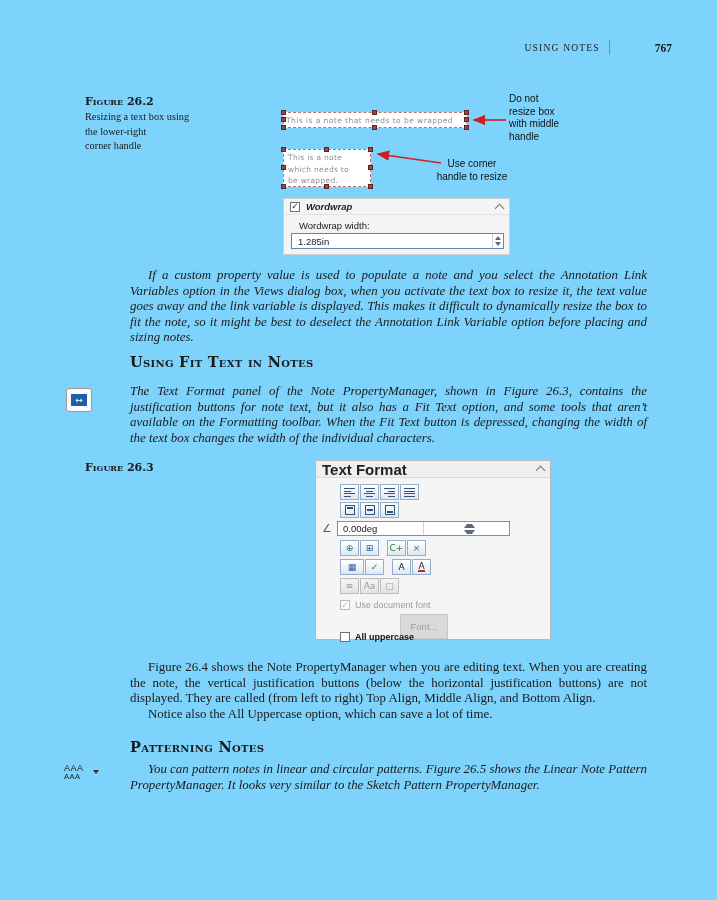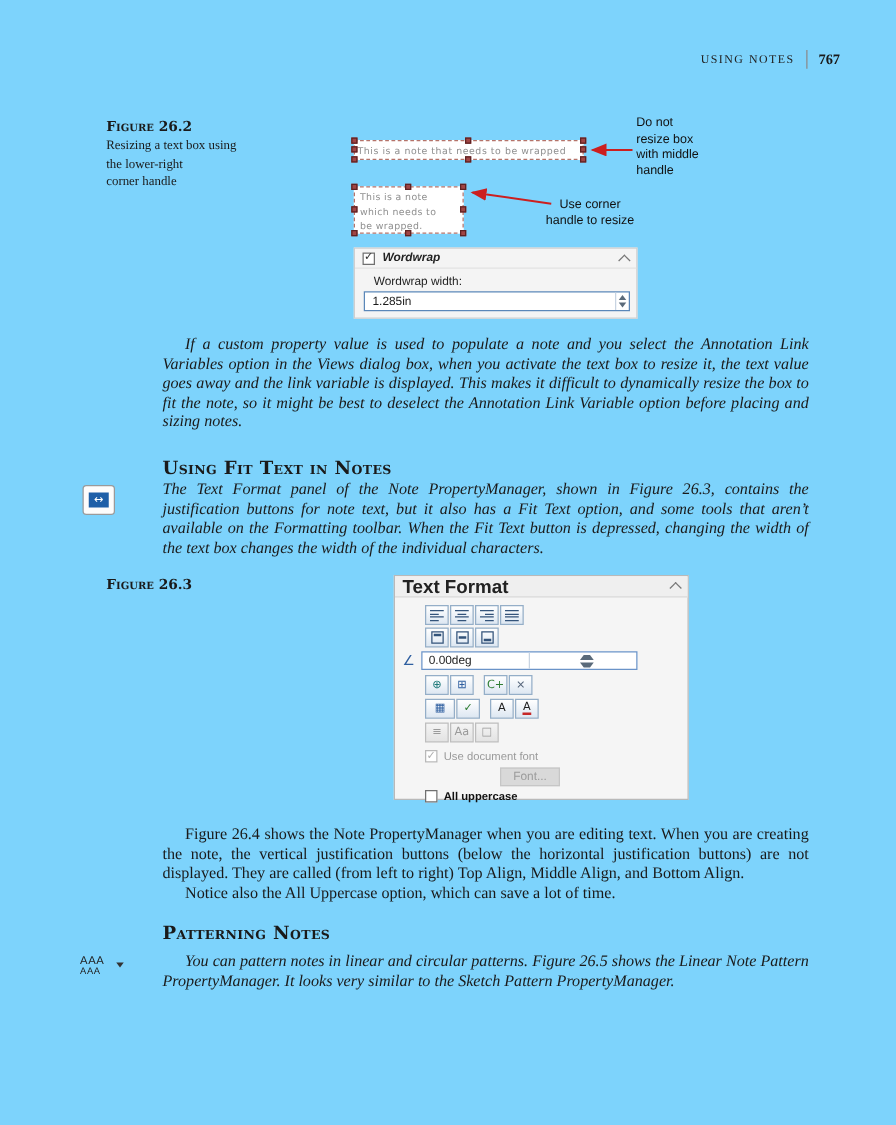--- a/index.html
+++ b/index.html
@@ -3,38 +3,38 @@
 <meta charset="utf-8">
 <style>
   html,body{margin:0;padding:0;background:#e8e8e8;}
   .page{position:relative;width:717px;height:900px;background:#7dd3fc;overflow:hidden;
         font-family:"Liberation Serif",serif;color:#1a1a1a;}
 
   
   .running-head{position:absolute;top:40px;left:0;right:45px;display:flex;justify-content:flex-end;align-items:center;}
   .rh-section{font-size:9.5px;letter-spacing:1.2px;color:#222;}
   .rh-divider{width:1px;height:15px;background:#8a8a8a;margin:0 9px;}
-  .rh-page{font-size:11.5px;font-weight:bold;}
+  .rh-page{font-size:11.5px;font-weight:bold;margin-left:36px;}
 
   
   .fig-cap{position:absolute;width:135px;}
   #figcap2{left:85px;top:95px;}
   #figcap3{left:85px;top:461px;}
   .fig-label{font-family:"DejaVu Serif",serif;font-weight:bold;font-size:11px;font-variant:small-caps;margin-bottom:2px;}
   .fig-text{font-size:10.3px;line-height:14.5px;white-space:pre-line;}
 
   
   .body-text{position:absolute;left:130px;width:517px;font-size:12.9px;line-height:15.5px;text-align:justify;margin:0;font-style:italic;}
   .indent{text-indent:18px;}
   #p1{top:268px;} #p2{top:384px;} #p5{top:762px;}
   #p34{position:absolute;left:130px;top:660px;width:517px;}
   #p34 p{font-size:12.9px;line-height:15.5px;text-align:justify;margin:0;}
   .section-heading{position:absolute;left:130px;margin:0;font-family:"DejaVu Serif",serif;font-weight:bold;
                    font-size:14.5px;font-variant:small-caps;letter-spacing:0.3px;}
-  #h1{top:366px;} #h2{top:738px;}
+  #h1{top:353px;} #h2{top:738px;}
 
   
   .margin-icon.fit{position:absolute;left:66px;top:388px;width:24px;height:22px;border:1px solid #9a9a9a;border-radius:3px;
                    background:#fcfcfc;display:flex;align-items:center;justify-content:center;}
   .fit-inner{width:16px;height:12px;background:var(--accent-blue,#1e5fa8);color:#fff;font-size:9px;line-height:1;
              display:flex;align-items:center;justify-content:center;font-family:"DejaVu Sans",sans-serif;}
   .margin-icon.aaa{position:absolute;left:64px;top:764px;display:flex;align-items:center;gap:9px;font-family:"Liberation Sans",sans-serif;}
   .aaa-col{display:flex;flex-direction:column;line-height:1;}
   .aaa-top{font-size:9px;letter-spacing:0.5px;color:#222;}
   .aaa-bottom{font-size:7.5px;letter-spacing:0.5px;color:#222;}
@@ -109,21 +109,21 @@
   .angle-icon::before{content:"∠";}
   .angle-field{width:173px;height:15px;background:#fff;border:1px solid #6a93c8;box-sizing:border-box;
                display:flex;align-items:center;font-size:9.5px;}
   .angle-field span{padding-left:5px;flex:1;}
 
   .pm-check{position:absolute;left:24px;display:flex;align-items:center;gap:5px;}
   .pm-check.dfont{top:122px;}
   .pm-check.upper{top:154px;}
   .pm-check-label{font-size:9px;color:#9a9a9a;}
   .pm-check-label.dark{color:#111;font-weight:bold;}
-  .font-btn{position:absolute;top:136px;left:84px;width:48px;height:15px;background:#d9d9d9;border:1px solid #c6c6c6;
+  .font-btn{position:absolute;top:136px;left:84px;width:48px;height:25px;background:#d9d9d9;border:1px solid #c6c6c6;
             color:#9b9b9b;font-size:9.5px;display:flex;align-items:center;justify-content:center;box-sizing:border-box;}
 
   .cb{width:10px;height:10px;background:#fff;border:1px solid #707070;display:inline-flex;align-items:center;
       justify-content:center;box-sizing:border-box;flex:none;}
   .cb.checked::after{content:"✓";font-family:"DejaVu Sans",sans-serif;font-weight:bold;font-size:9px;color:#333;margin-top:-1px;}
   .cb.dim{border-color:#b8b8b8;}
   .cb.dim.checked::after{color:#b0b0b0;}
 </style>
 </head>
 <body>

